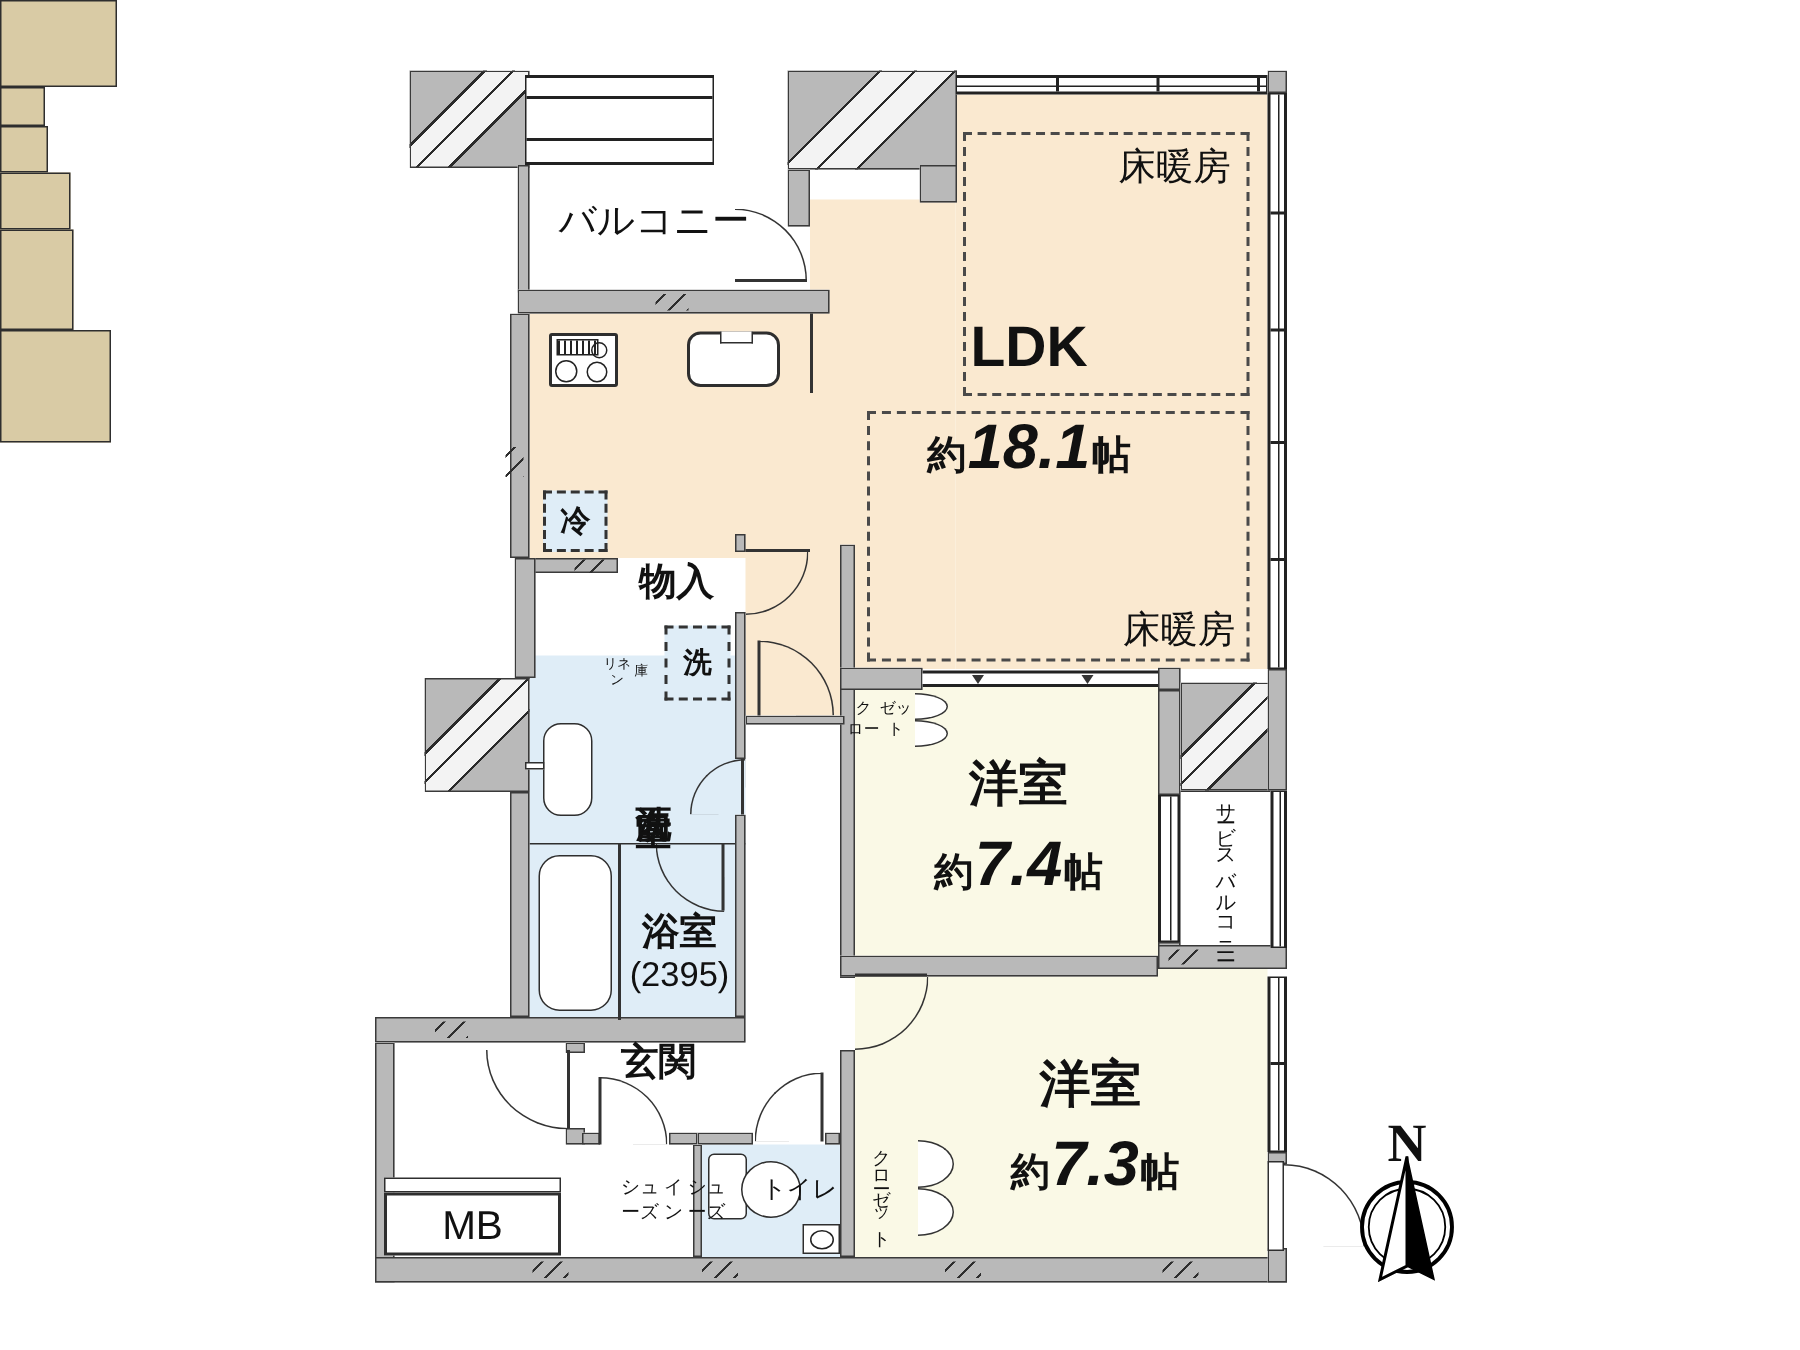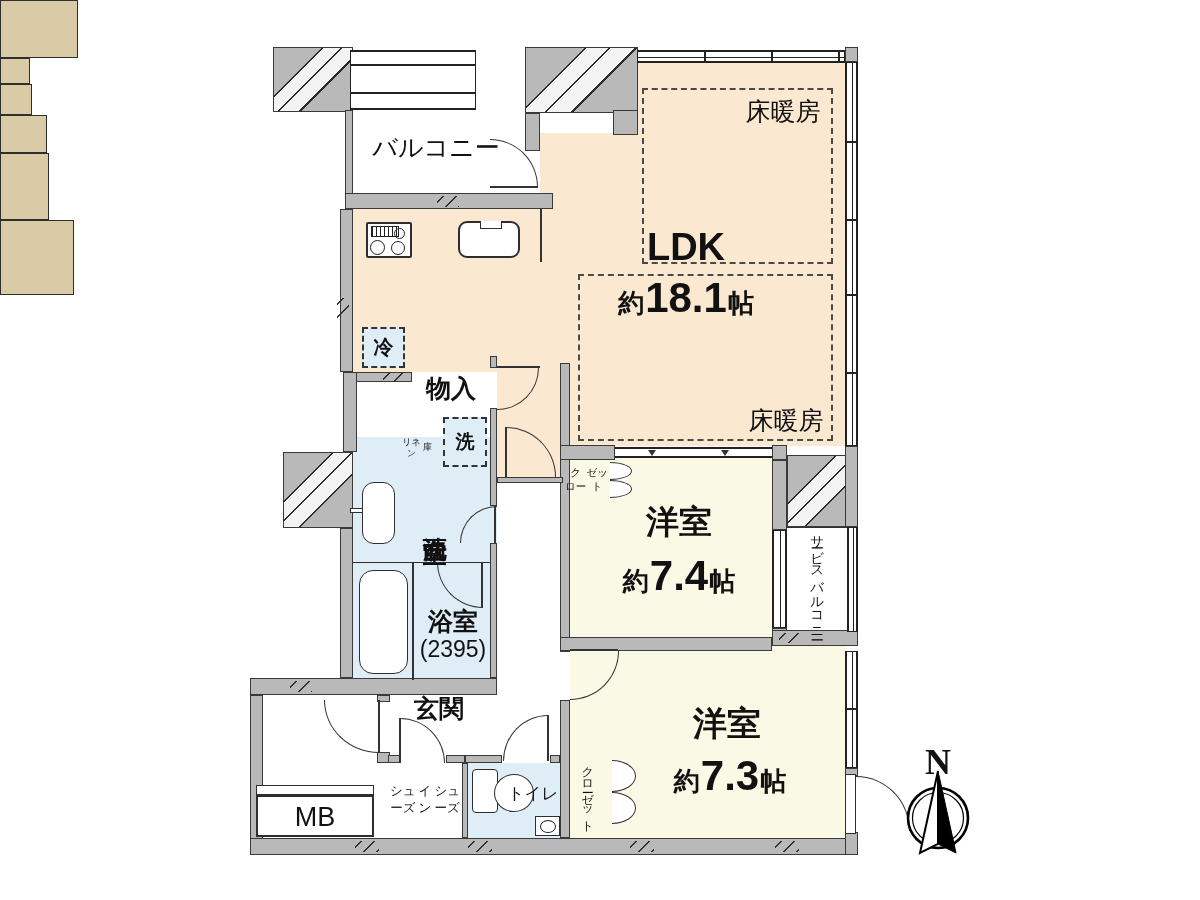--- a/index.html
+++ b/index.html
@@ -46,21 +46,21 @@
   .dashsq{position:absolute;background:#dfedf7;border:2px dashed #333;box-sizing:border-box;
           display:flex;align-items:center;justify-content:center;}
   
   .fixt{position:absolute;background:#fff;border:1.6px solid #2e2e2e;box-sizing:border-box;}
   
   .lbl{position:absolute;color:#111;font-weight:500;display:flex;align-items:center;justify-content:center;
        text-align:center;line-height:1.22;white-space:nowrap;}
   .vtext{writing-mode:vertical-rl;text-orientation:upright;letter-spacing:2px;}
   .sz{display:flex;align-items:baseline;justify-content:center;gap:1px;font-weight:600;}
   .sz .s{font-size:26px;}
-  .sz .b{font-size:42px;}
+  .sz .b{font-size:42px;font-style:italic;}
   .thin-line{position:absolute;background:#333;}
 </style>
 </head>
 <body>
 
 <div id="stage">
 
   <div class="room ldk" style="left:637px;top:62px;width:208px;height:384px"></div>
   <div class="room ldk" style="left:540px;top:133px;width:97px;height:313px"></div>
   <div class="room ldk" style="left:353px;top:209px;width:200px;height:163px"></div>
@@ -223,21 +223,21 @@
     <div class="tick" style="left:106px;top:1px"></div>
   </div>
 
   <div class="fold" style="left:610px;top:462px;width:22px;height:18px"></div>
   <div class="fold" style="left:610px;top:480px;width:22px;height:18px"></div>
   <div class="fold" style="left:612px;top:760px;width:24px;height:32px"></div>
   <div class="fold" style="left:612px;top:792px;width:24px;height:32px"></div>
 
   <div class="lbl" style="left:371px;top:131px;width:130px;height:32px;font-size:25px">バルコニー</div>
 
-  <div class="lbl" style="left:616px;top:227px;width:140px;height:40px;font-size:38px;font-weight:600">LDK</div>
+  <div class="lbl" style="left:616px;top:212px;width:140px;height:40px;font-size:38px;font-weight:600">LDK</div>
   <div class="lbl sz" style="left:586px;top:272px;width:200px;height:46px">
     <span class="s">約</span>
       <span class="b">18.1</span>
       <span class="s">帖</span>
   </div>
   <div class="lbl" style="left:735px;top:96px;width:96px;height:30px;font-size:25px">床暖房</div>
   <div class="lbl" style="left:738px;top:405px;width:96px;height:30px;font-size:25px">床暖房</div>
 
   <div class="lbl" style="left:412px;top:371px;width:78px;height:34px;font-size:25px;font-weight:600">物入</div>
 
@@ -264,21 +264,21 @@
   <div class="lbl vtext" style="left:792px;top:532px;width:50px;height:96px;font-size:13.5px;letter-spacing:0;line-height:1.15">
     <span>サービス</span>
     <span>バルコニー</span>
   </div>
 
   <div class="lbl" style="left:415px;top:606px;width:76px;height:30px;font-size:25px;font-weight:600">浴室</div>
   <div class="lbl" style="left:410px;top:635px;width:86px;height:28px;font-size:23px">(2395)</div>
 
   <div class="lbl" style="left:406px;top:693px;width:66px;height:30px;font-size:25px;font-weight:600">玄関</div>
 
-  <div class="lbl" style="left:388px;top:766px;width:74px;height:68px;font-size:12.5px;white-space:normal;line-height:1.35">
+  <div class="lbl" style="left:412px;top:766px;width:74px;height:68px;font-size:12.5px;white-space:normal;line-height:1.35">
     <span>シューズ</span>
       <br>
     <span>イン</span>
       <br>
     <span>シューズ</span>
   </div>
 
   <div class="lbl" style="left:507px;top:782px;width:52px;height:22px;font-size:16.5px">トイレ</div>
 
   <div class="lbl vtext" style="left:567px;top:762px;width:41px;height:60px;font-size:12px;letter-spacing:0;line-height:1.2">

